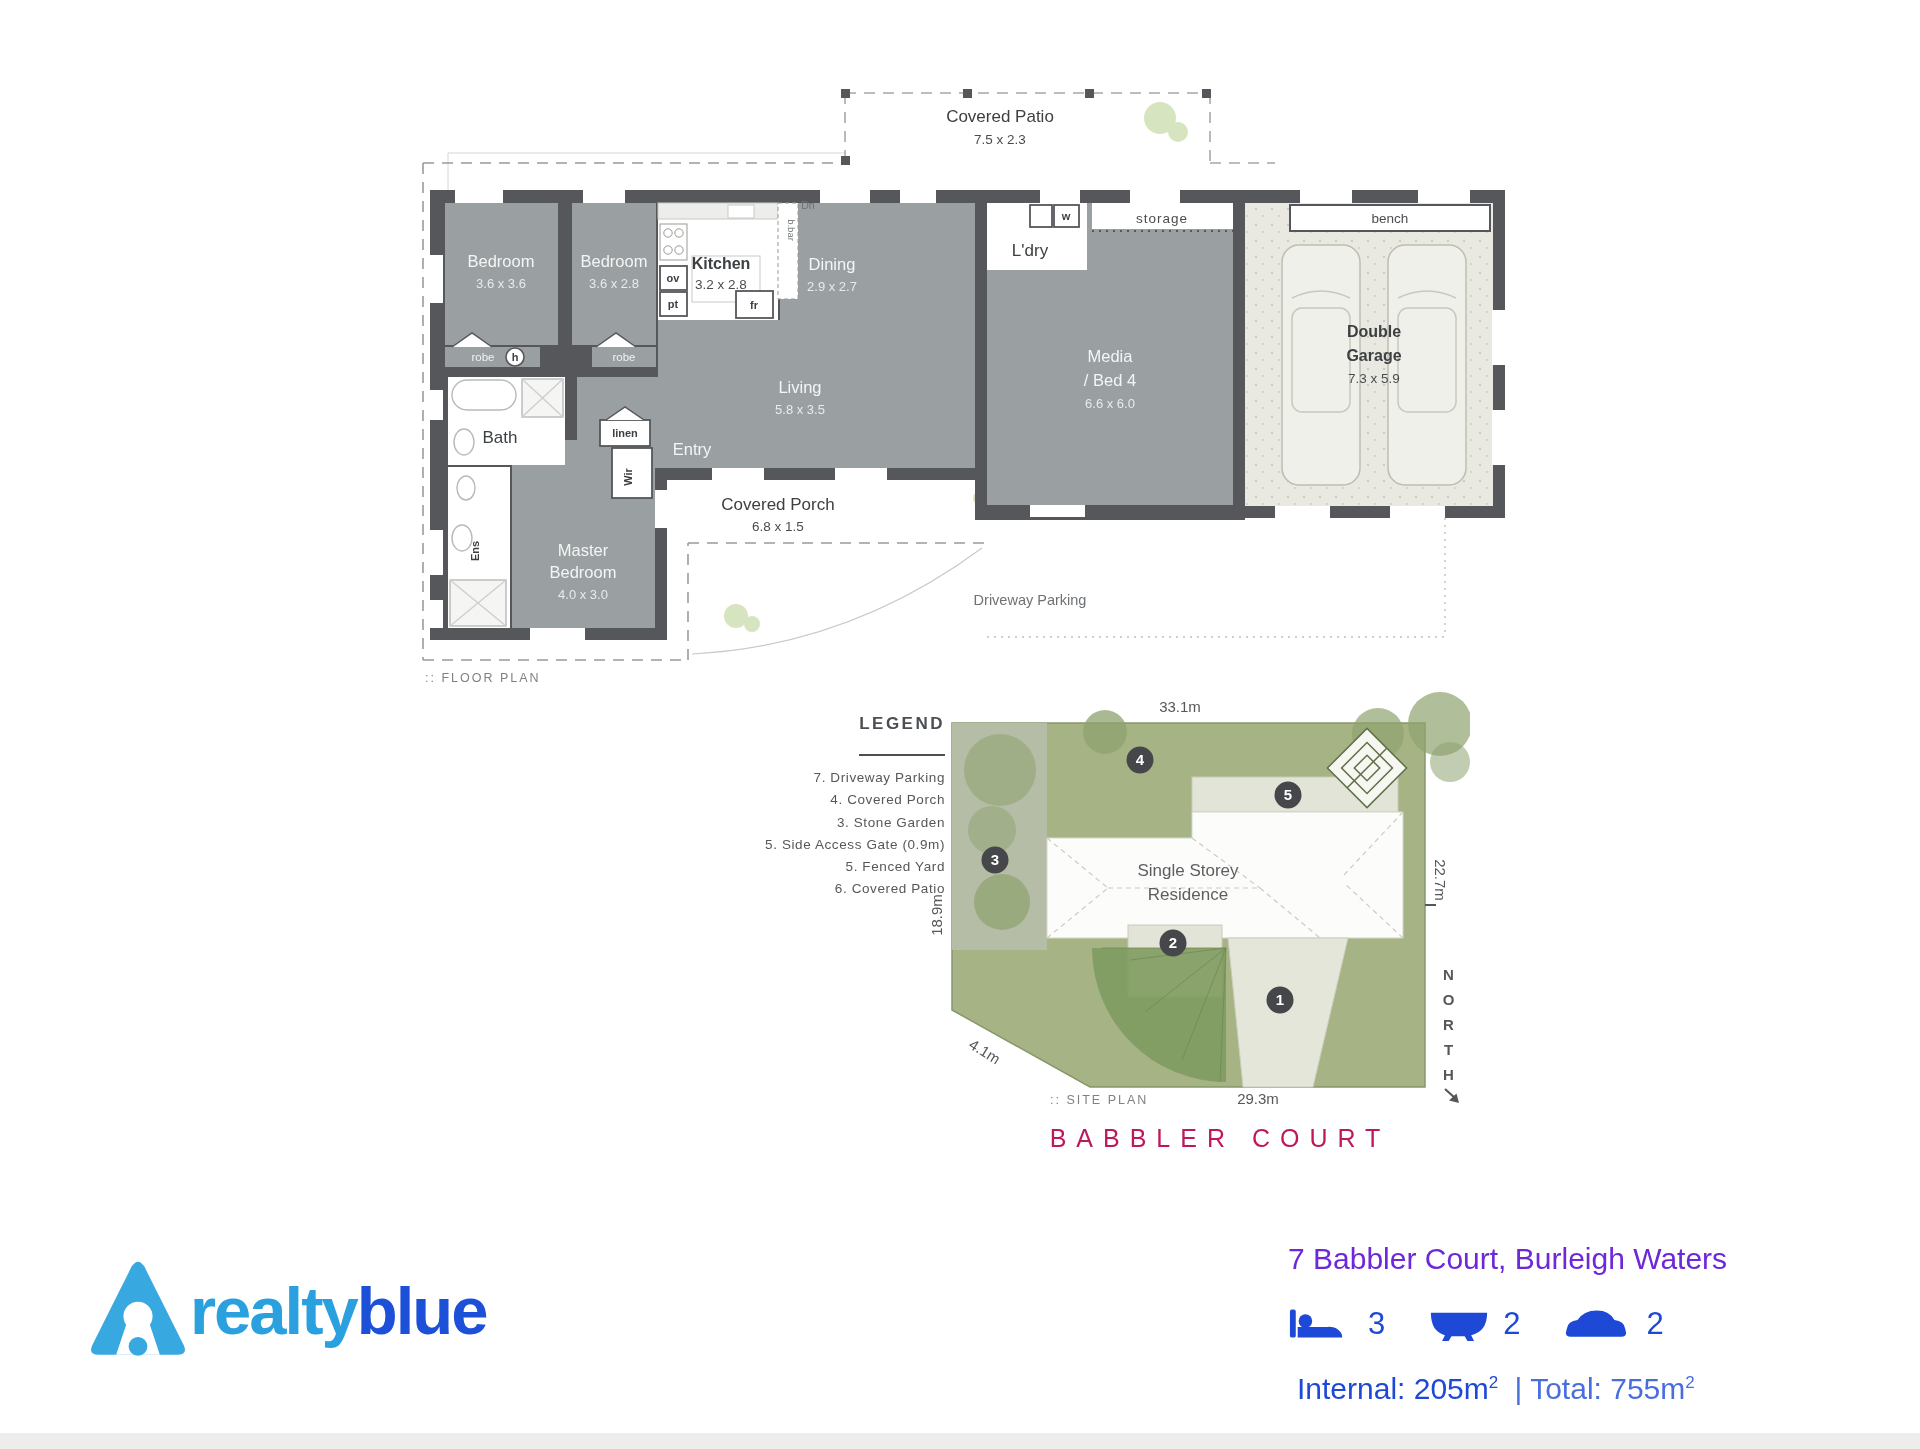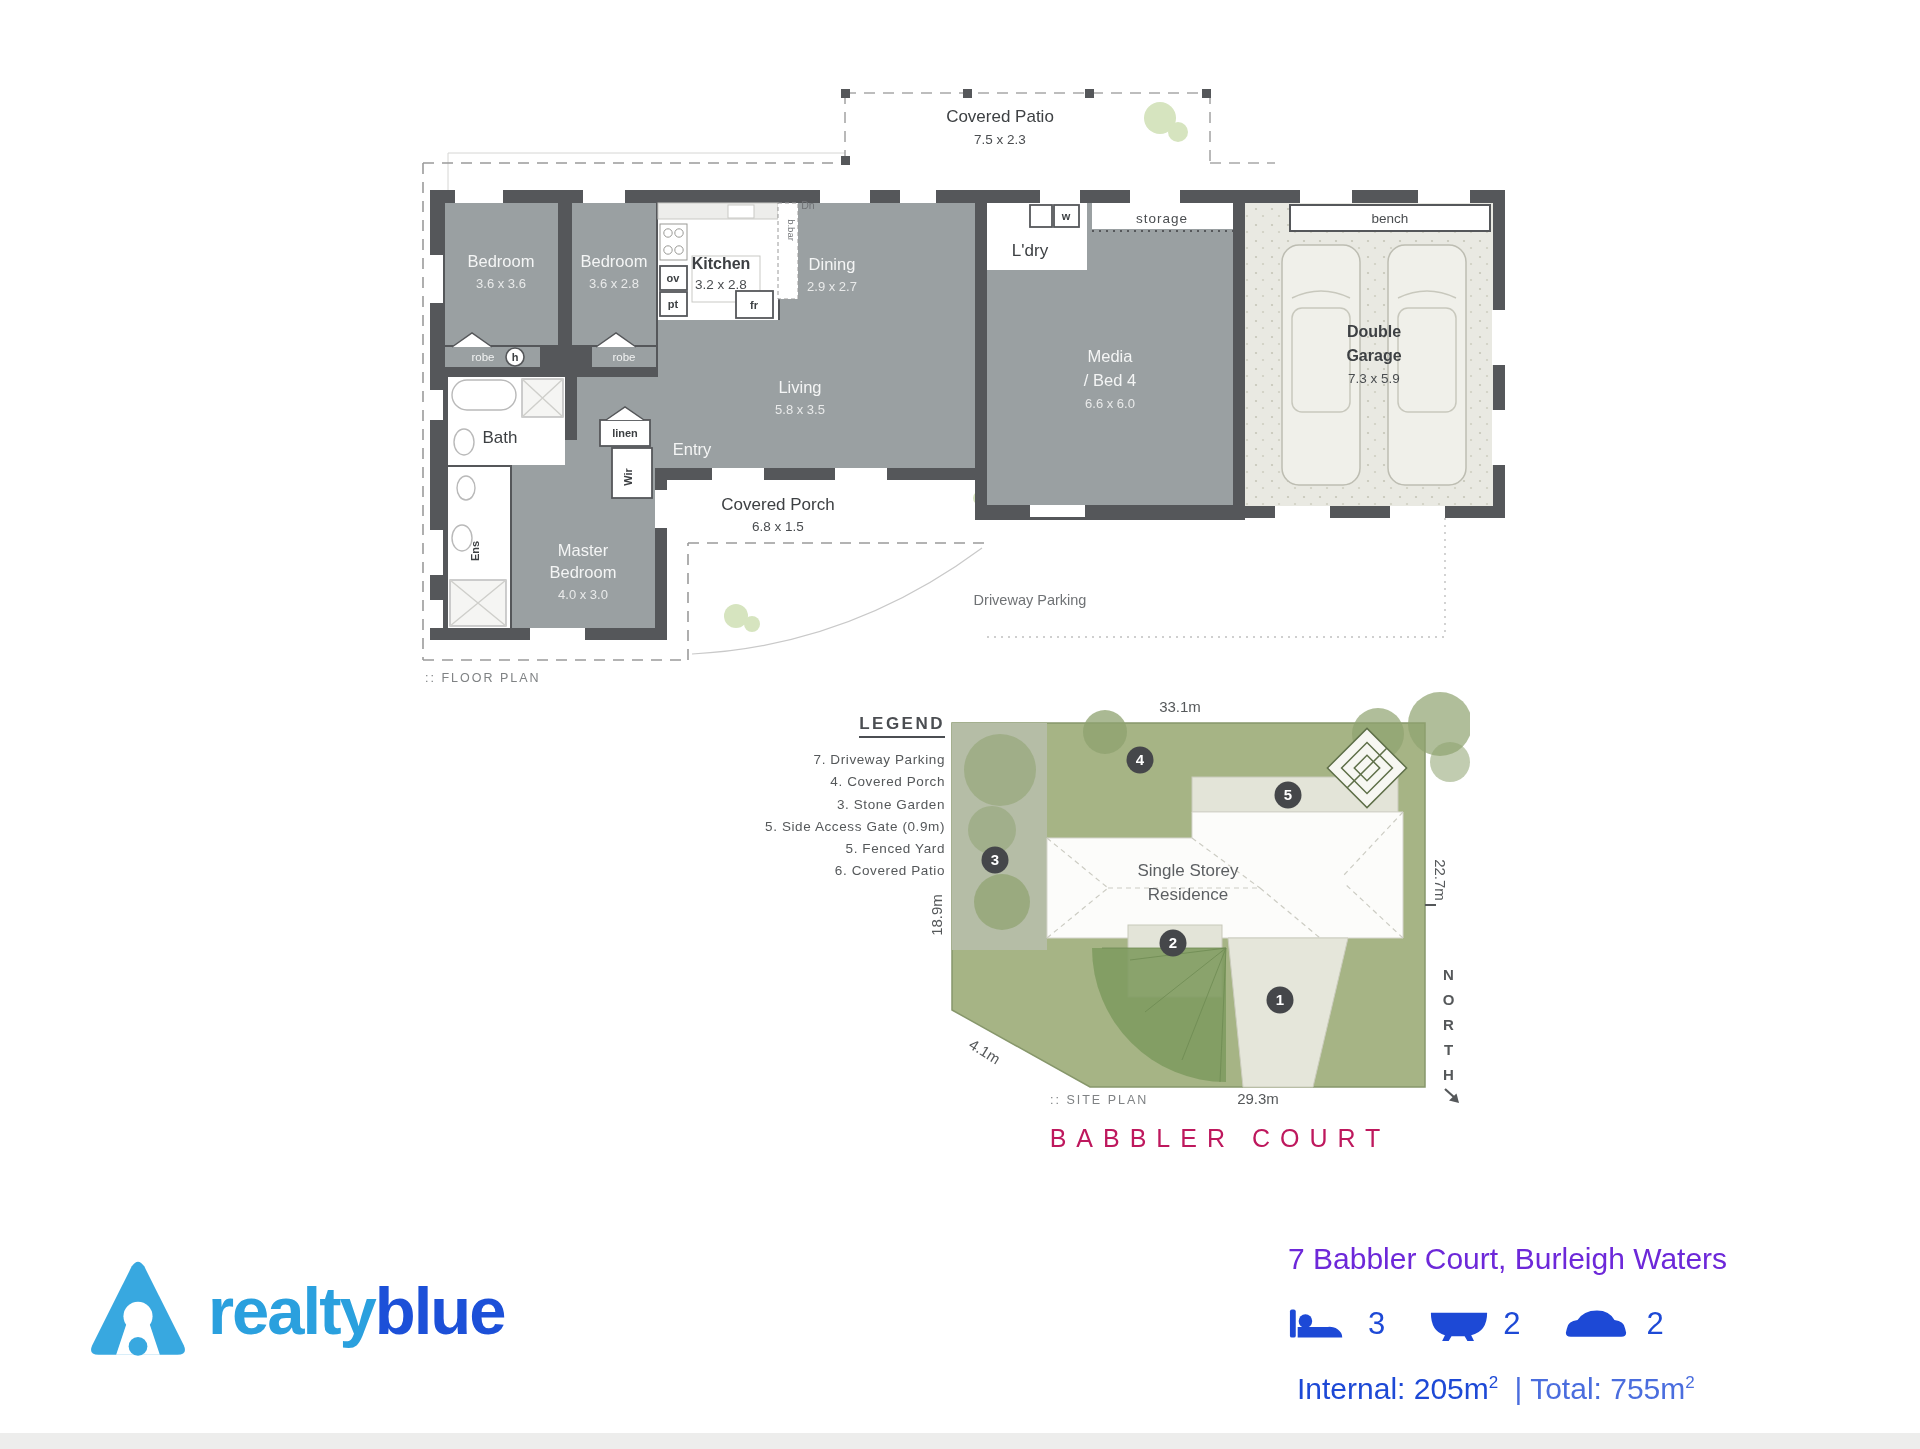--- a/index.html
+++ b/index.html
@@ -13,28 +13,28 @@
   .dk{fill:#3d4043;font-size:16px;font-weight:600;text-anchor:middle;}
   .dkl{fill:#3d4043;font-size:17px;font-weight:500;text-anchor:middle;}
   .dkd{fill:#4a4d50;font-size:13.5px;text-anchor:middle;}
   .sm{fill:#3d4043;font-size:11px;font-weight:600;text-anchor:middle;}
   .smw{fill:#f1f2f2;font-size:11.5px;text-anchor:middle;}
   .plan-tag{fill:#7f8284;font-size:12.5px;letter-spacing:2px;font-weight:500;}
   .dim{fill:#55585a;font-size:15px;font-weight:500;text-anchor:middle;}
   
   .legend{color:#55585a;text-align:right;}
   .legend-title{display:inline-block;font-size:17px;font-weight:700;letter-spacing:2.5px;
-                color:#4b4e52;border-bottom:2px solid #4b4e52;padding-bottom:2px;margin-bottom:11px;}
+                color:#4b4e52;border-bottom:2px solid #4b4e52;padding-bottom:20px;margin-bottom:11px;}
   .legend-item{font-size:13.5px;line-height:22.3px;letter-spacing:.6px;font-weight:500;}
   
   .north{writing-mode:vertical-rl;text-orientation:upright;letter-spacing:8px;
          font-weight:600;font-size:15px;color:#55585a;}
   .street{font-size:25px;letter-spacing:10px;font-weight:500;color:#be185d;text-align:center;}
   
-  .brand{display:flex;align-items:center;gap:18px;}
+  .brand{display:flex;align-items:center;}
   .brand-text{font-size:67px;font-weight:700;letter-spacing:-2px;line-height:1;}
   .brand-p1{color:#2aa0de;}
   .brand-p2{color:#1c50d8;}
   .address{font-size:30px;font-weight:500;color:#6d28d9;}
   .features{display:flex;align-items:center;color:#1d49d6;font-size:31px;font-weight:500;}
   .areas{font-size:30px;font-weight:500;color:#1d49d6;}
   .areas sup{font-size:17px;}
   .fade{opacity:.8;}
   .bottom-strip{left:0;top:1433px;width:1920px;height:16px;background:#ededec;}
 </style>

